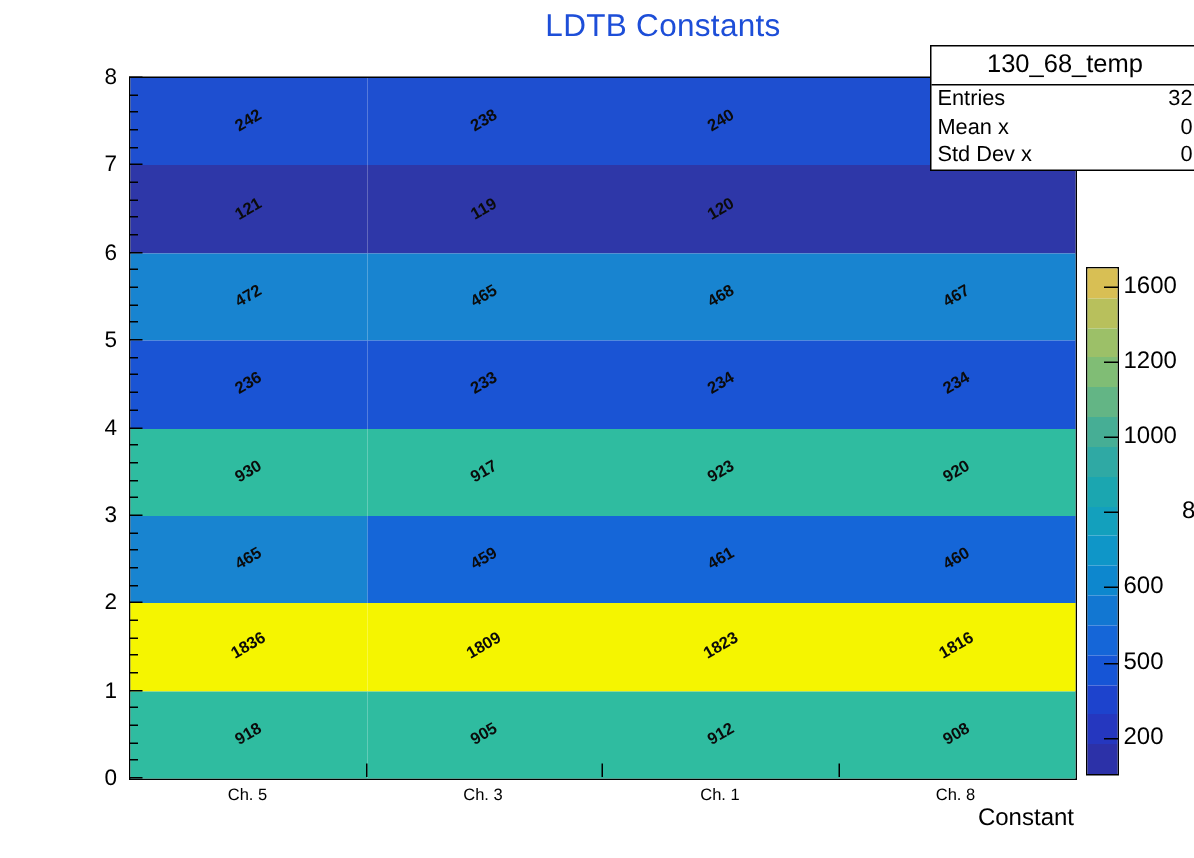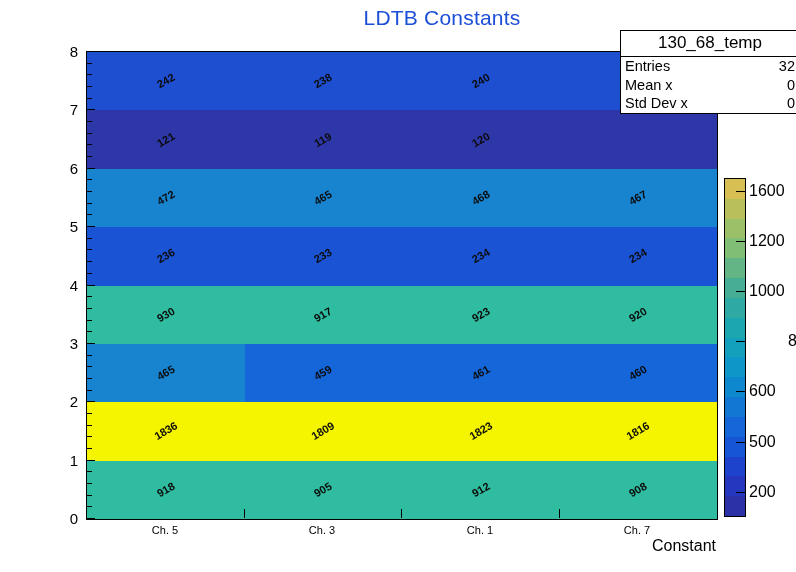--- a/index.html
+++ b/index.html
@@ -243,21 +243,21 @@
       <div class="ytick" style="left: 86px; top: 51px;"></div>
       <div class="y-axis-num" style="left: 50px; top: 44px;">8</div>
     </div>
   <div id="x-axis">
       <div class="xtick" style="left: 244px; top: 509px;"></div>
       <div class="xtick" style="left: 401px; top: 509px;"></div>
       <div class="xtick" style="left: 559px; top: 509px;"></div>
       <div class="x-axis-lab" style="left: 125px; top: 524px;">Ch. 5</div>
       <div class="x-axis-lab" style="left: 282px; top: 524px;">Ch. 3</div>
       <div class="x-axis-lab" style="left: 440px; top: 524px;">Ch. 1</div>
-      <div class="x-axis-lab" style="left: 597px; top: 524px;">Ch. 7</div>
+      <div class="x-axis-lab" style="left: 597px; top: 524px;">Ch. 8</div>
     </div>
 
   <div id="x-axis-title">Constant</div>
 
   <div id="stats-box">
     <div id="stats-title">130_68_temp</div>
     <div id="stats-rows">
         <div class="stats-row">
           <span class="k">Entries</span>
           <span class="v">32</span>

